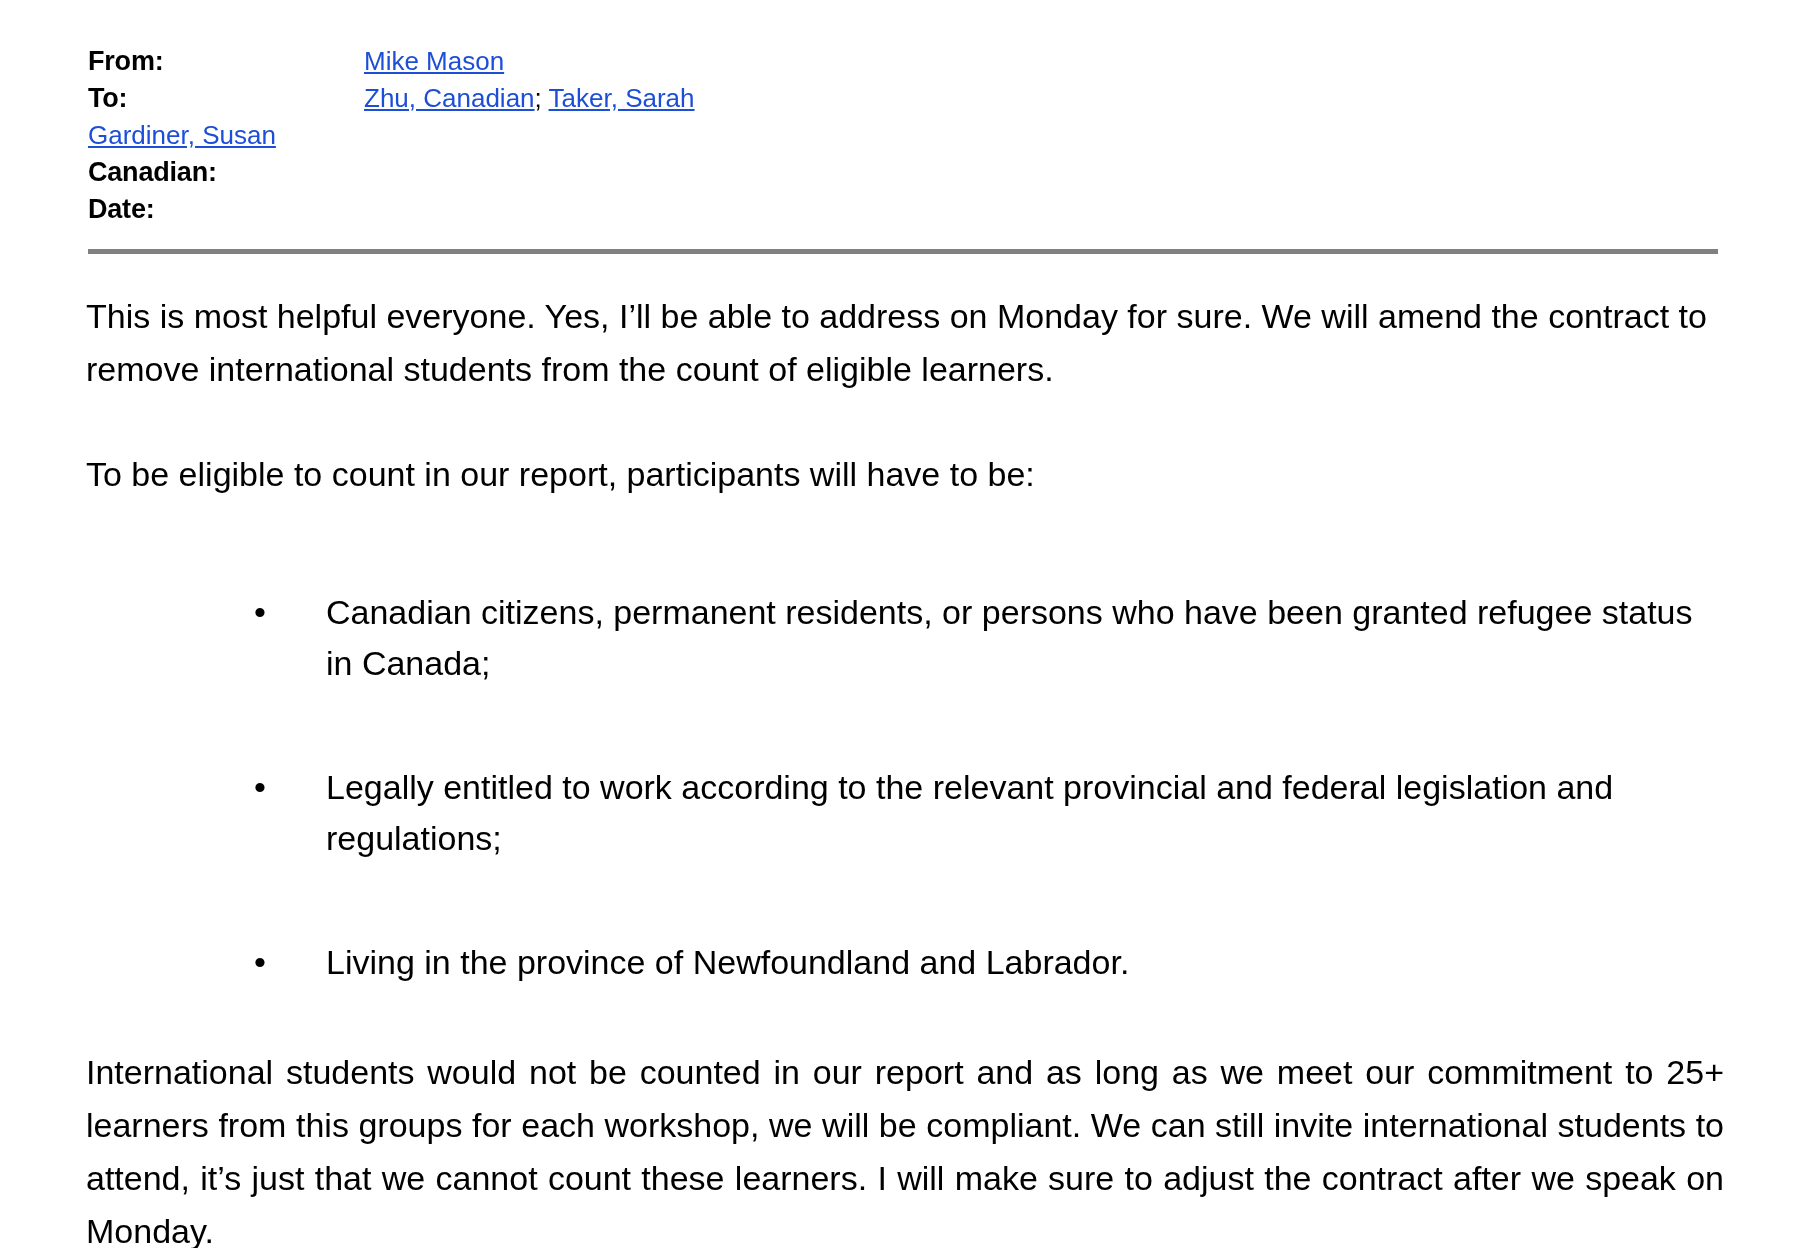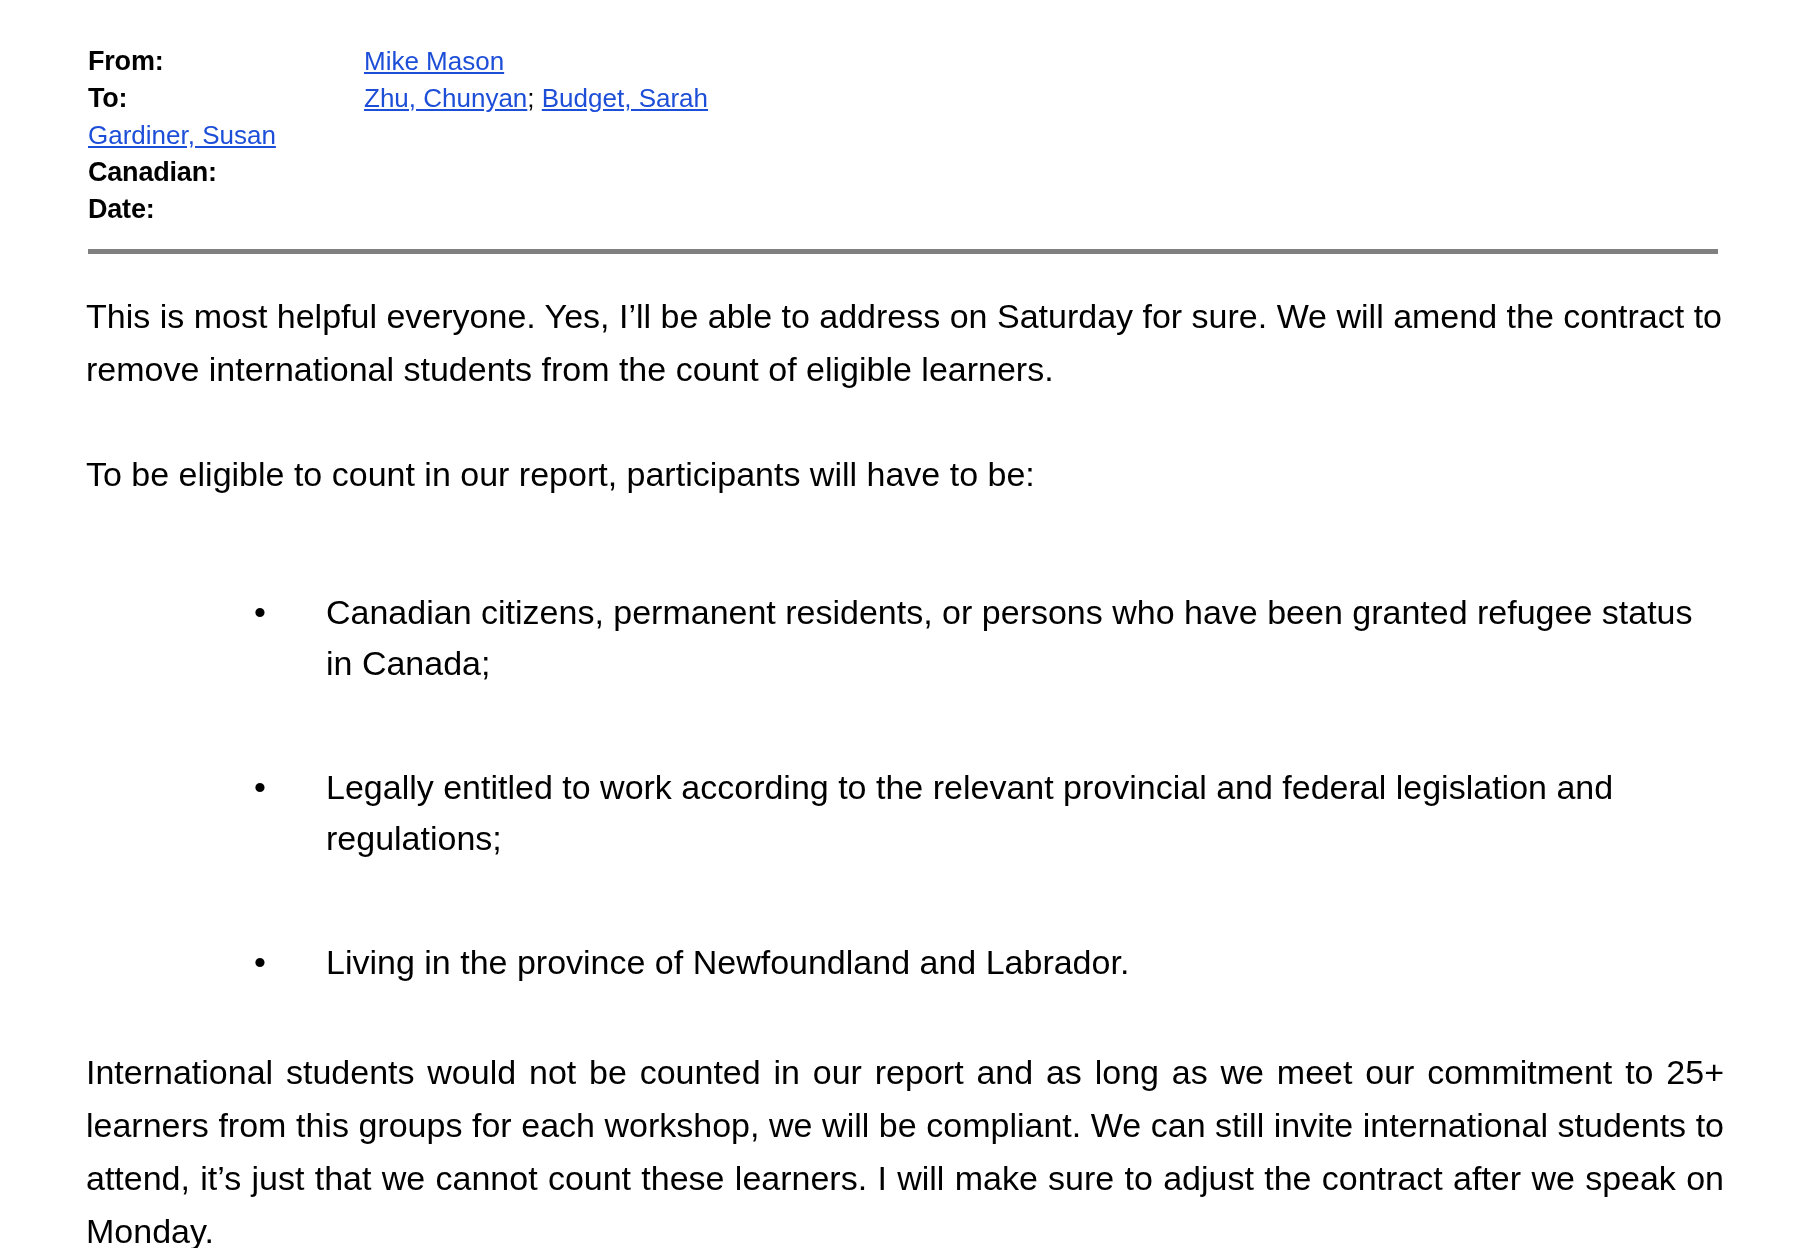--- a/index.html
+++ b/index.html
@@ -137,42 +137,42 @@
 
   <div class="email-header">
 
     <div class="hdr-row">
       <div class="hdr-label">From:</div>
       <div class="hdr-value"><a class="recipient-link" href="#">Mike Mason</a></div>
     </div>
 
     <div class="hdr-row">
       <div class="hdr-label">To:</div>
-      <div class="hdr-value"><a class="recipient-link" href="#">Zhu, Chunyan</a><span class="semi">; </span><a class="recipient-link" href="#">Budget, Sarah</a></div>
+      <div class="hdr-value"><a class="recipient-link" href="#">Zhu, Canadian</a><span class="semi">; </span><a class="recipient-link" href="#">Taker, Sarah</a></div>
     </div>
 
     <div class="hdr-row">
       <div class="hdr-value"><a class="recipient-link" href="#">Gardiner, Susan</a></div>
     </div>
 
     <div class="hdr-row">
       <div class="hdr-label">Canadian:</div>
     </div>
 
     <div class="hdr-row">
       <div class="hdr-label">Date:</div>
     </div>
 
   </div>
 
   <div class="rule"></div>
 
   <div class="body-block">
 
-    <p class="para">This is most helpful everyone. Yes, I’ll be able to address on Saturday for sure. We will amend the contract to remove international students from the count of eligible learners.</p>
+    <p class="para">This is most helpful everyone. Yes, I’ll be able to address on Monday for sure. We will amend the contract to remove international students from the count of eligible learners.</p>
 
     <div class="spacer-sm"></div>
 
     <p class="para">To be eligible to count in our report, participants will have to be:</p>
 
     <div class="spacer-md"></div>
 
     <ul class="bullet-list">
       <li class="bullet-item">
         <span class="bullet-dot">•</span>

